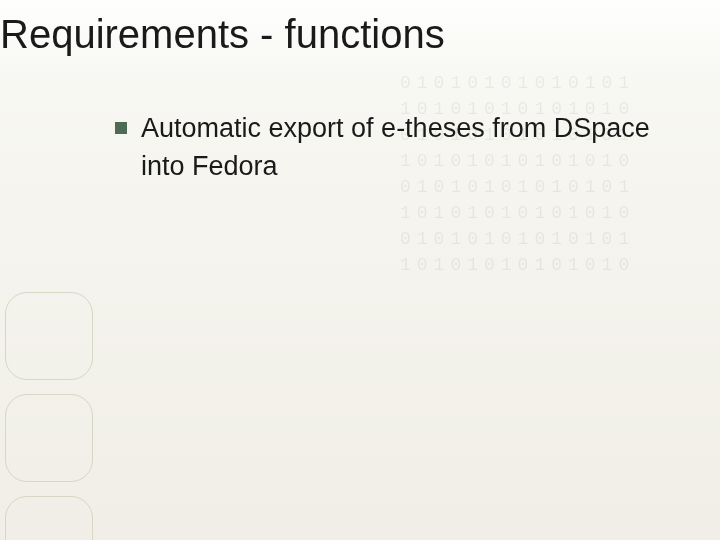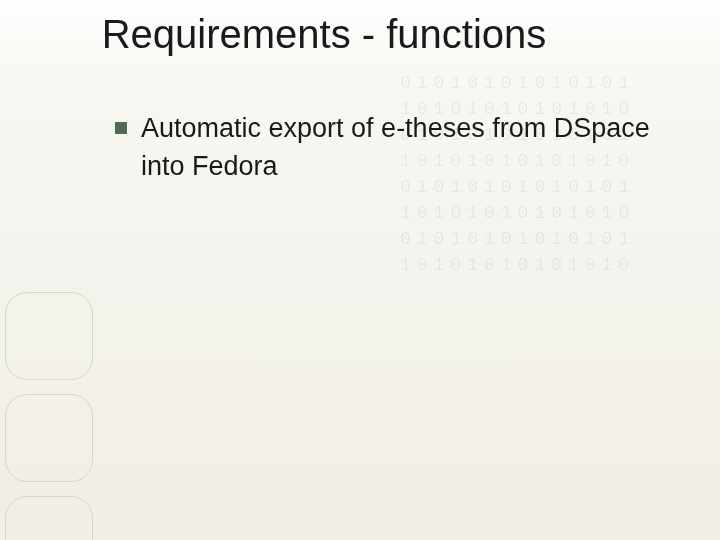--- a/index.html
+++ b/index.html
@@ -5,21 +5,21 @@
 html,body{margin:0;padding:0;width:720px;height:540px;overflow:hidden;font-family:Verdana,Geneva,sans-serif}
 .slide{position:relative;width:720px;height:540px;background:linear-gradient(180deg,#fefefe 0%,#f8f8f4 12%,#f5f4ee 40%,#f0eee6 100%)}
 
 .binary-bg{position:absolute;top:70px;right:0;width:320px;height:200px;opacity:0.055;font-family:Liberation Mono, monospace;font-size:18px;line-height:26px;letter-spacing:6px;color:#000;overflow:hidden;white-space:pre}
 
 .deco{position:absolute;left:5px;width:88px;height:88px;border-radius:22px;border:1px solid #d5d8c2;box-sizing:border-box}
 .deco.d1{top:292px}
 .deco.d2{top:394px}
 .deco.d3{top:496px}
 
-.title{position:absolute;top:12px;left:0;width:648px;text-align:center;font-size:40px;color:#1a1a1a;font-weight:400}
+.title{position:absolute;top:12px;left:0;width:648px;font-size:40px;color:#1a1a1a;font-weight:400}
 
 .body{position:absolute;top:98px;left:104px;width:560px}
 .item{display:flex;align-items:flex-start;margin:11px}
 .sq{flex:0 0 12px;width:12px;height:12px;background:#4f6b55;margin-top:13px;margin-right:14px}
 .txt{font-size:27px;line-height:38px;color:#1a1a1a}
 </style>
 </head>
 <body>
 
 <div class="slide">

